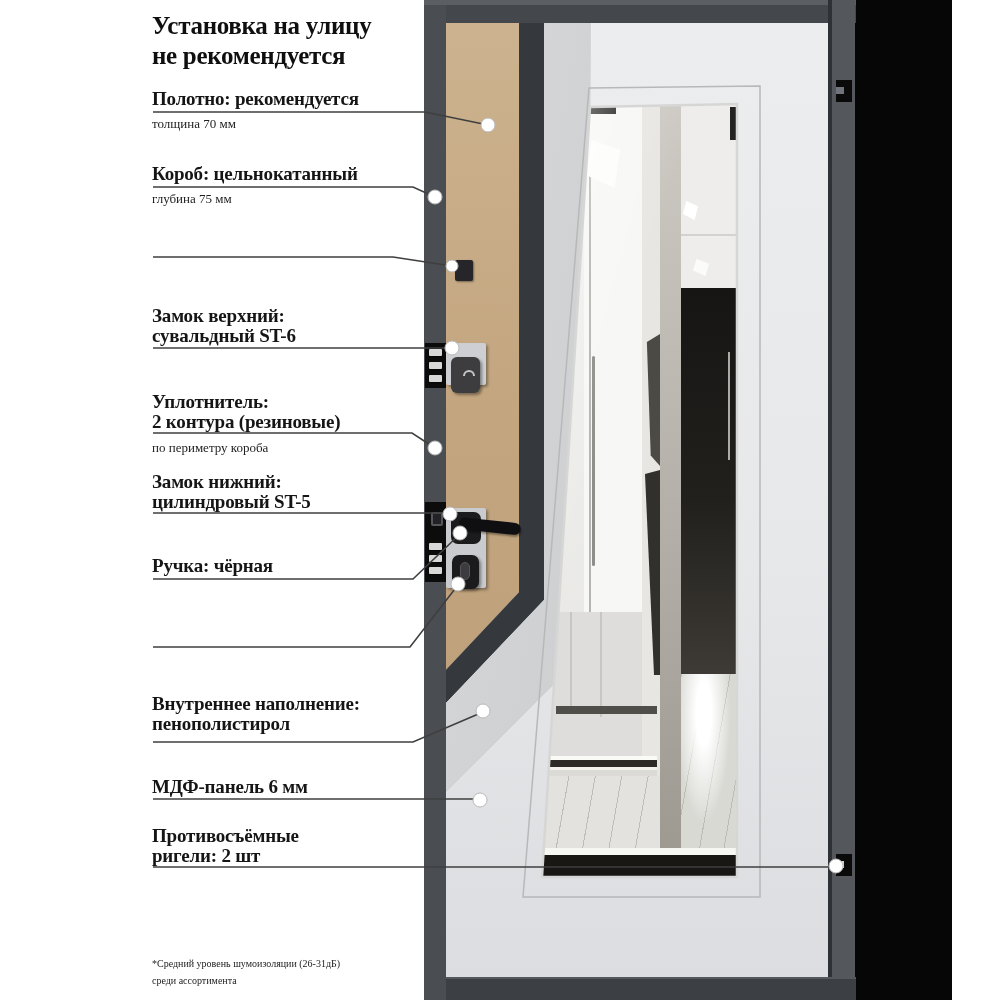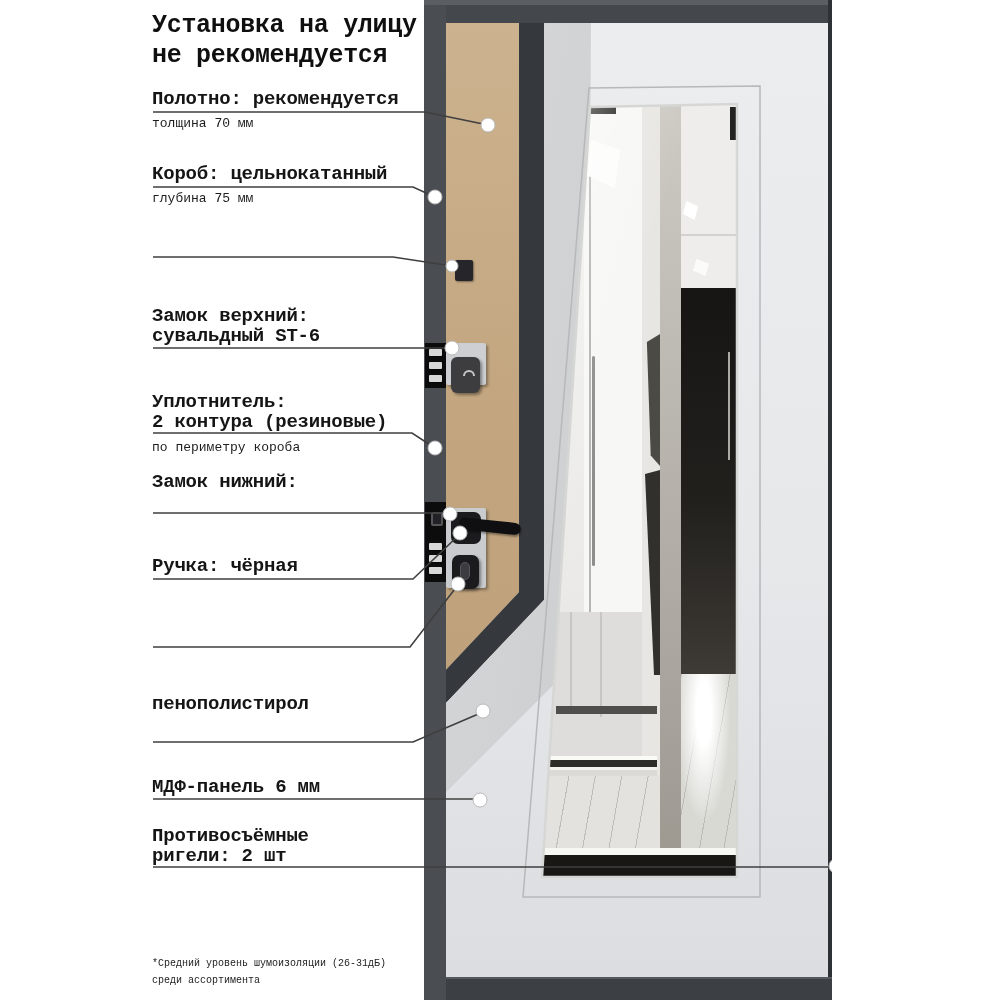--- a/index.html
+++ b/index.html
@@ -1,18 +1,18 @@
 <!DOCTYPE html>
 <html><head>
 <meta charset="utf-8">
 <style>
   html,body{margin:0;padding:0;background:#ffffff;}
   .canvas{
-    position:relative;width:832px;height:1000px;overflow:hidden;
-    background:#ffffff;font-family:Liberation Mono, monospace;color:#141414;
+    position:relative;width:952px;height:1000px;overflow:hidden;
+    background:#ffffff;font-family:Liberation Serif, serif;color:#141414;
   }
   .abs{position:absolute;}
   
   .title{
     position:absolute;left:152px;top:11px;width:300px;
     font-size:25px;line-height:30px;font-weight:bold;letter-spacing:-0.3px;color:#0f0f0f;
   }
   .lbl{
     position:absolute;left:152px;width:290px;
     font-size:19px;line-height:20px;font-weight:bold;letter-spacing:-0.2px;color:#151515;
@@ -159,28 +159,30 @@
   </div>
 
   <div class="lbl" style="top:392px">
     <div>Уплотнитель:</div>
     <div>2 контура (резиновые)</div>
   </div>
   <div class="sub" style="top:440px">по периметру короба</div>
 
   <div class="lbl" style="top:472px">
     <div>Замок нижний:</div>
+    <div>цилиндровый ST-5</div>
   </div>
 
   <div class="lbl" style="top:556px">
     <div>Ручка: чёрная</div>
   </div>
 
 
   <div class="lbl" style="top:694px">
+    <div>Внутреннее наполнение:</div>
     <div>пенополистирол</div>
   </div>
 
   <div class="lbl" style="top:777px">
     <div>МДФ-панель 6 мм</div>
   </div>
 
   <div class="lbl" style="top:826px">
     <div>Противосъёмные</div>
     <div>ригели: 2 шт</div>

